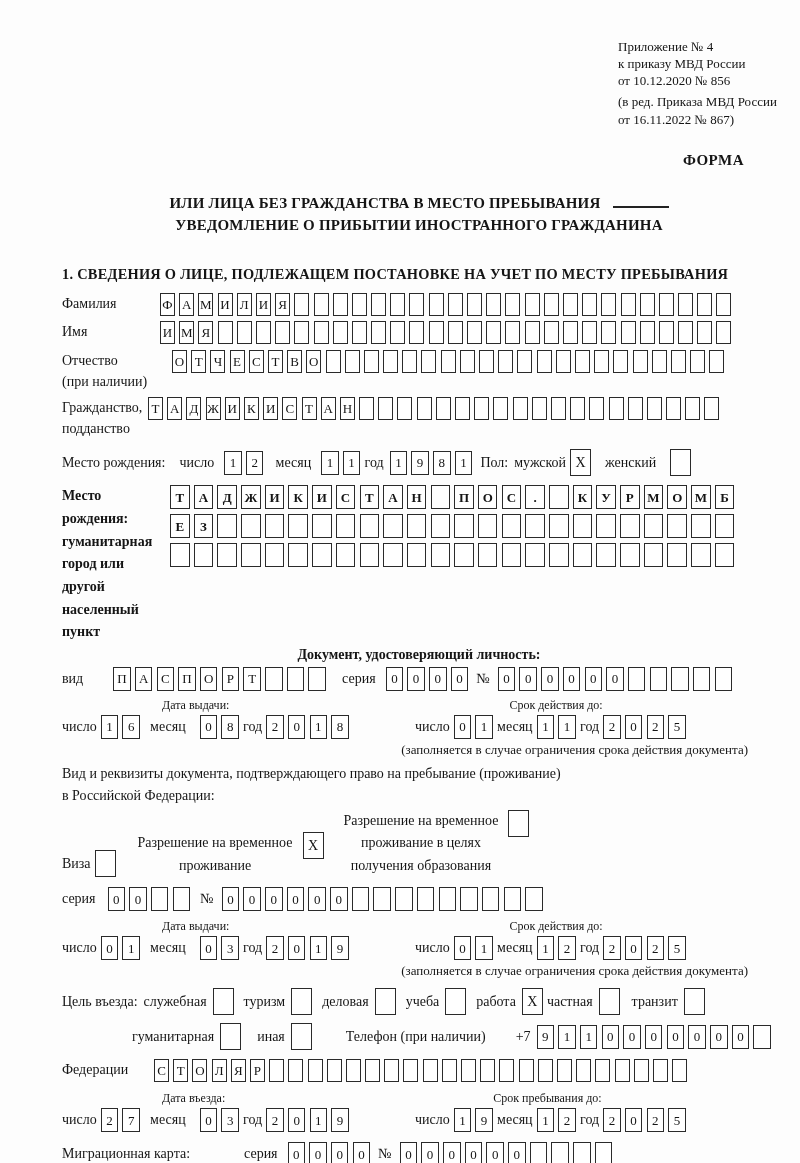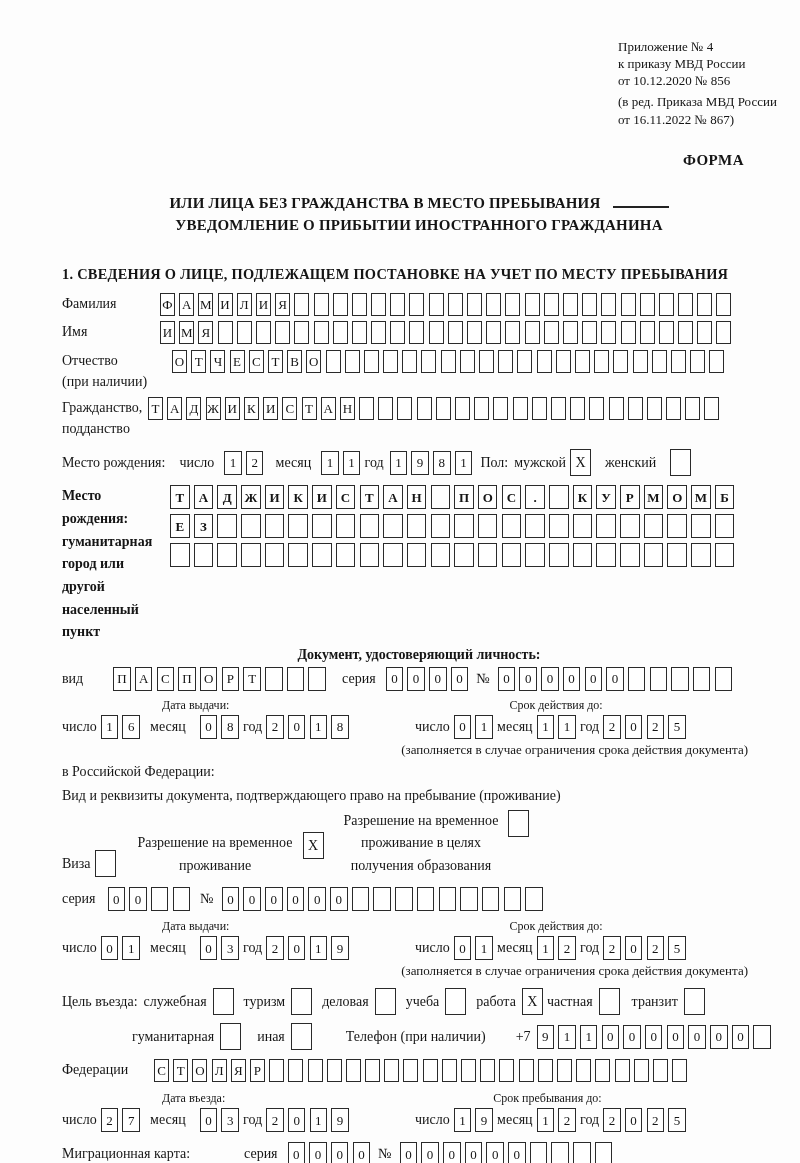--- a/index.html
+++ b/index.html
@@ -402,22 +402,22 @@
     <span class="t">год</span>
     <span class="cells mid" style="margin-left:4px;">
         <span class="cell">2</span>
         <span class="cell">0</span>
         <span class="cell">2</span>
         <span class="cell">5</span>
       </span>
   </div>
   <div class="note">(заполняется в случае ограничения срока действия документа)</div>
 
+  <div style="font-size:14px;margin-top:8px;">Вид и реквизиты документа, подтверждающего право на пребывание (проживание)</div>
   <div style="font-size:14px;margin-top:6px;">в Российской Федерации:</div>
-  <div style="font-size:14px;margin-top:8px;">Вид и реквизиты документа, подтверждающего право на пребывание (проживание)</div>
 
   <div class="frow" style="margin-top:6px;align-items:flex-end;">
     <div class="inl">
       <span class="t">Виза</span>
       <span class="checkbox" style="margin-left:4px;"></span>
     </div>
     <div class="frow" style="margin-left:22px;">
       <div class="ctr" style="font-size:14px;line-height:1.6;">
         <div>Разрешение на временное</div>
         <div>проживание</div>

